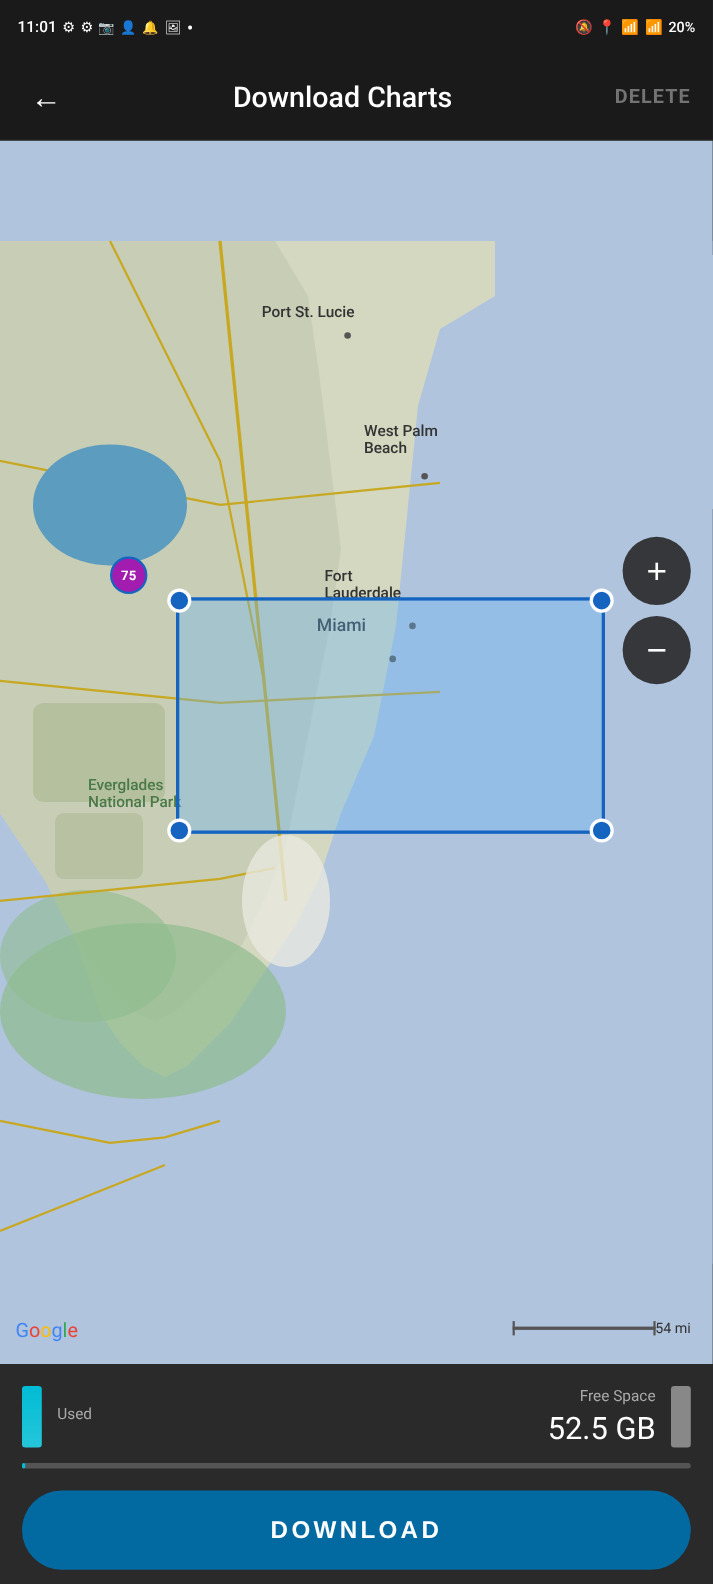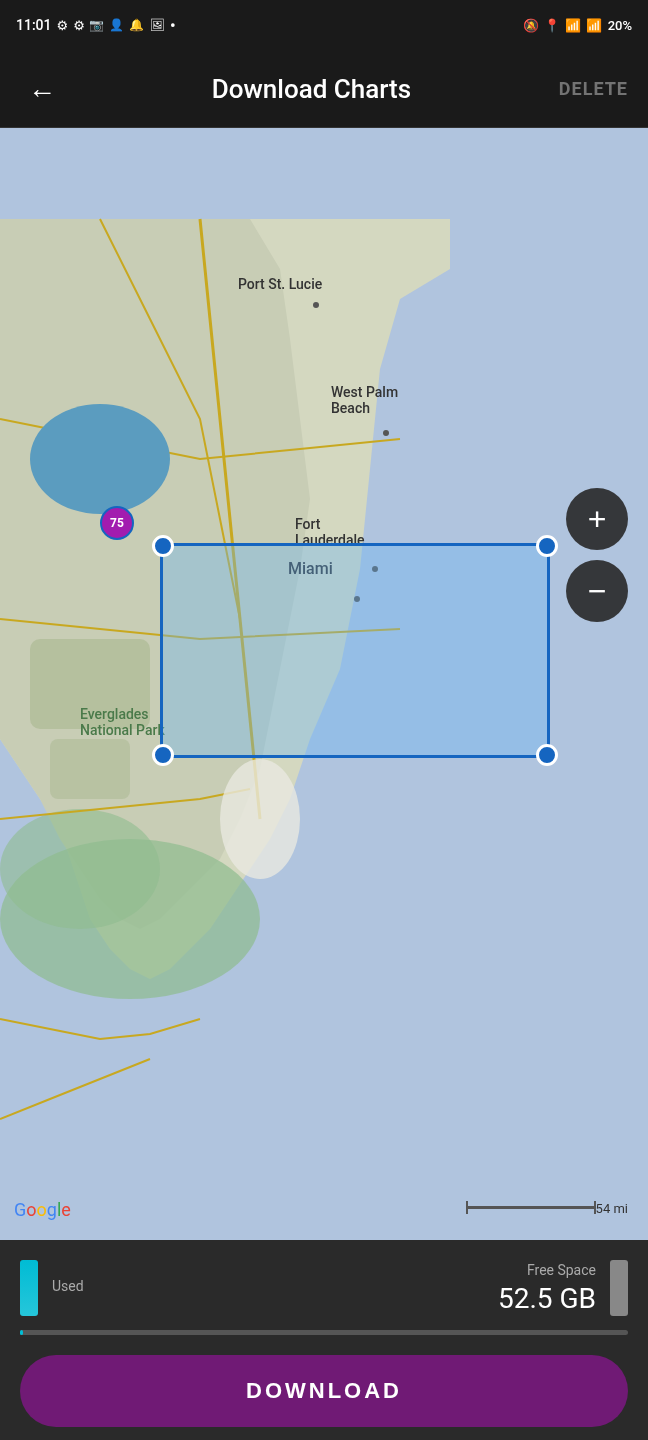--- a/index.html
+++ b/index.html
@@ -252,21 +252,21 @@
     .progress-bar-fill {
       height: 100%;
       background: #00BCD4;
       border-radius: 3px;
     }
 
     
     .download-btn {
       width: 100%;
       height: 72px;
-      background: #701a75;
+      background: #0369a1;
       border: none;
       border-radius: 36px;
       color: #fff;
       font-size: 22px;
       font-weight: 600;
       letter-spacing: 3px;
       cursor: pointer;
       margin-bottom: 16px;
     }
 

